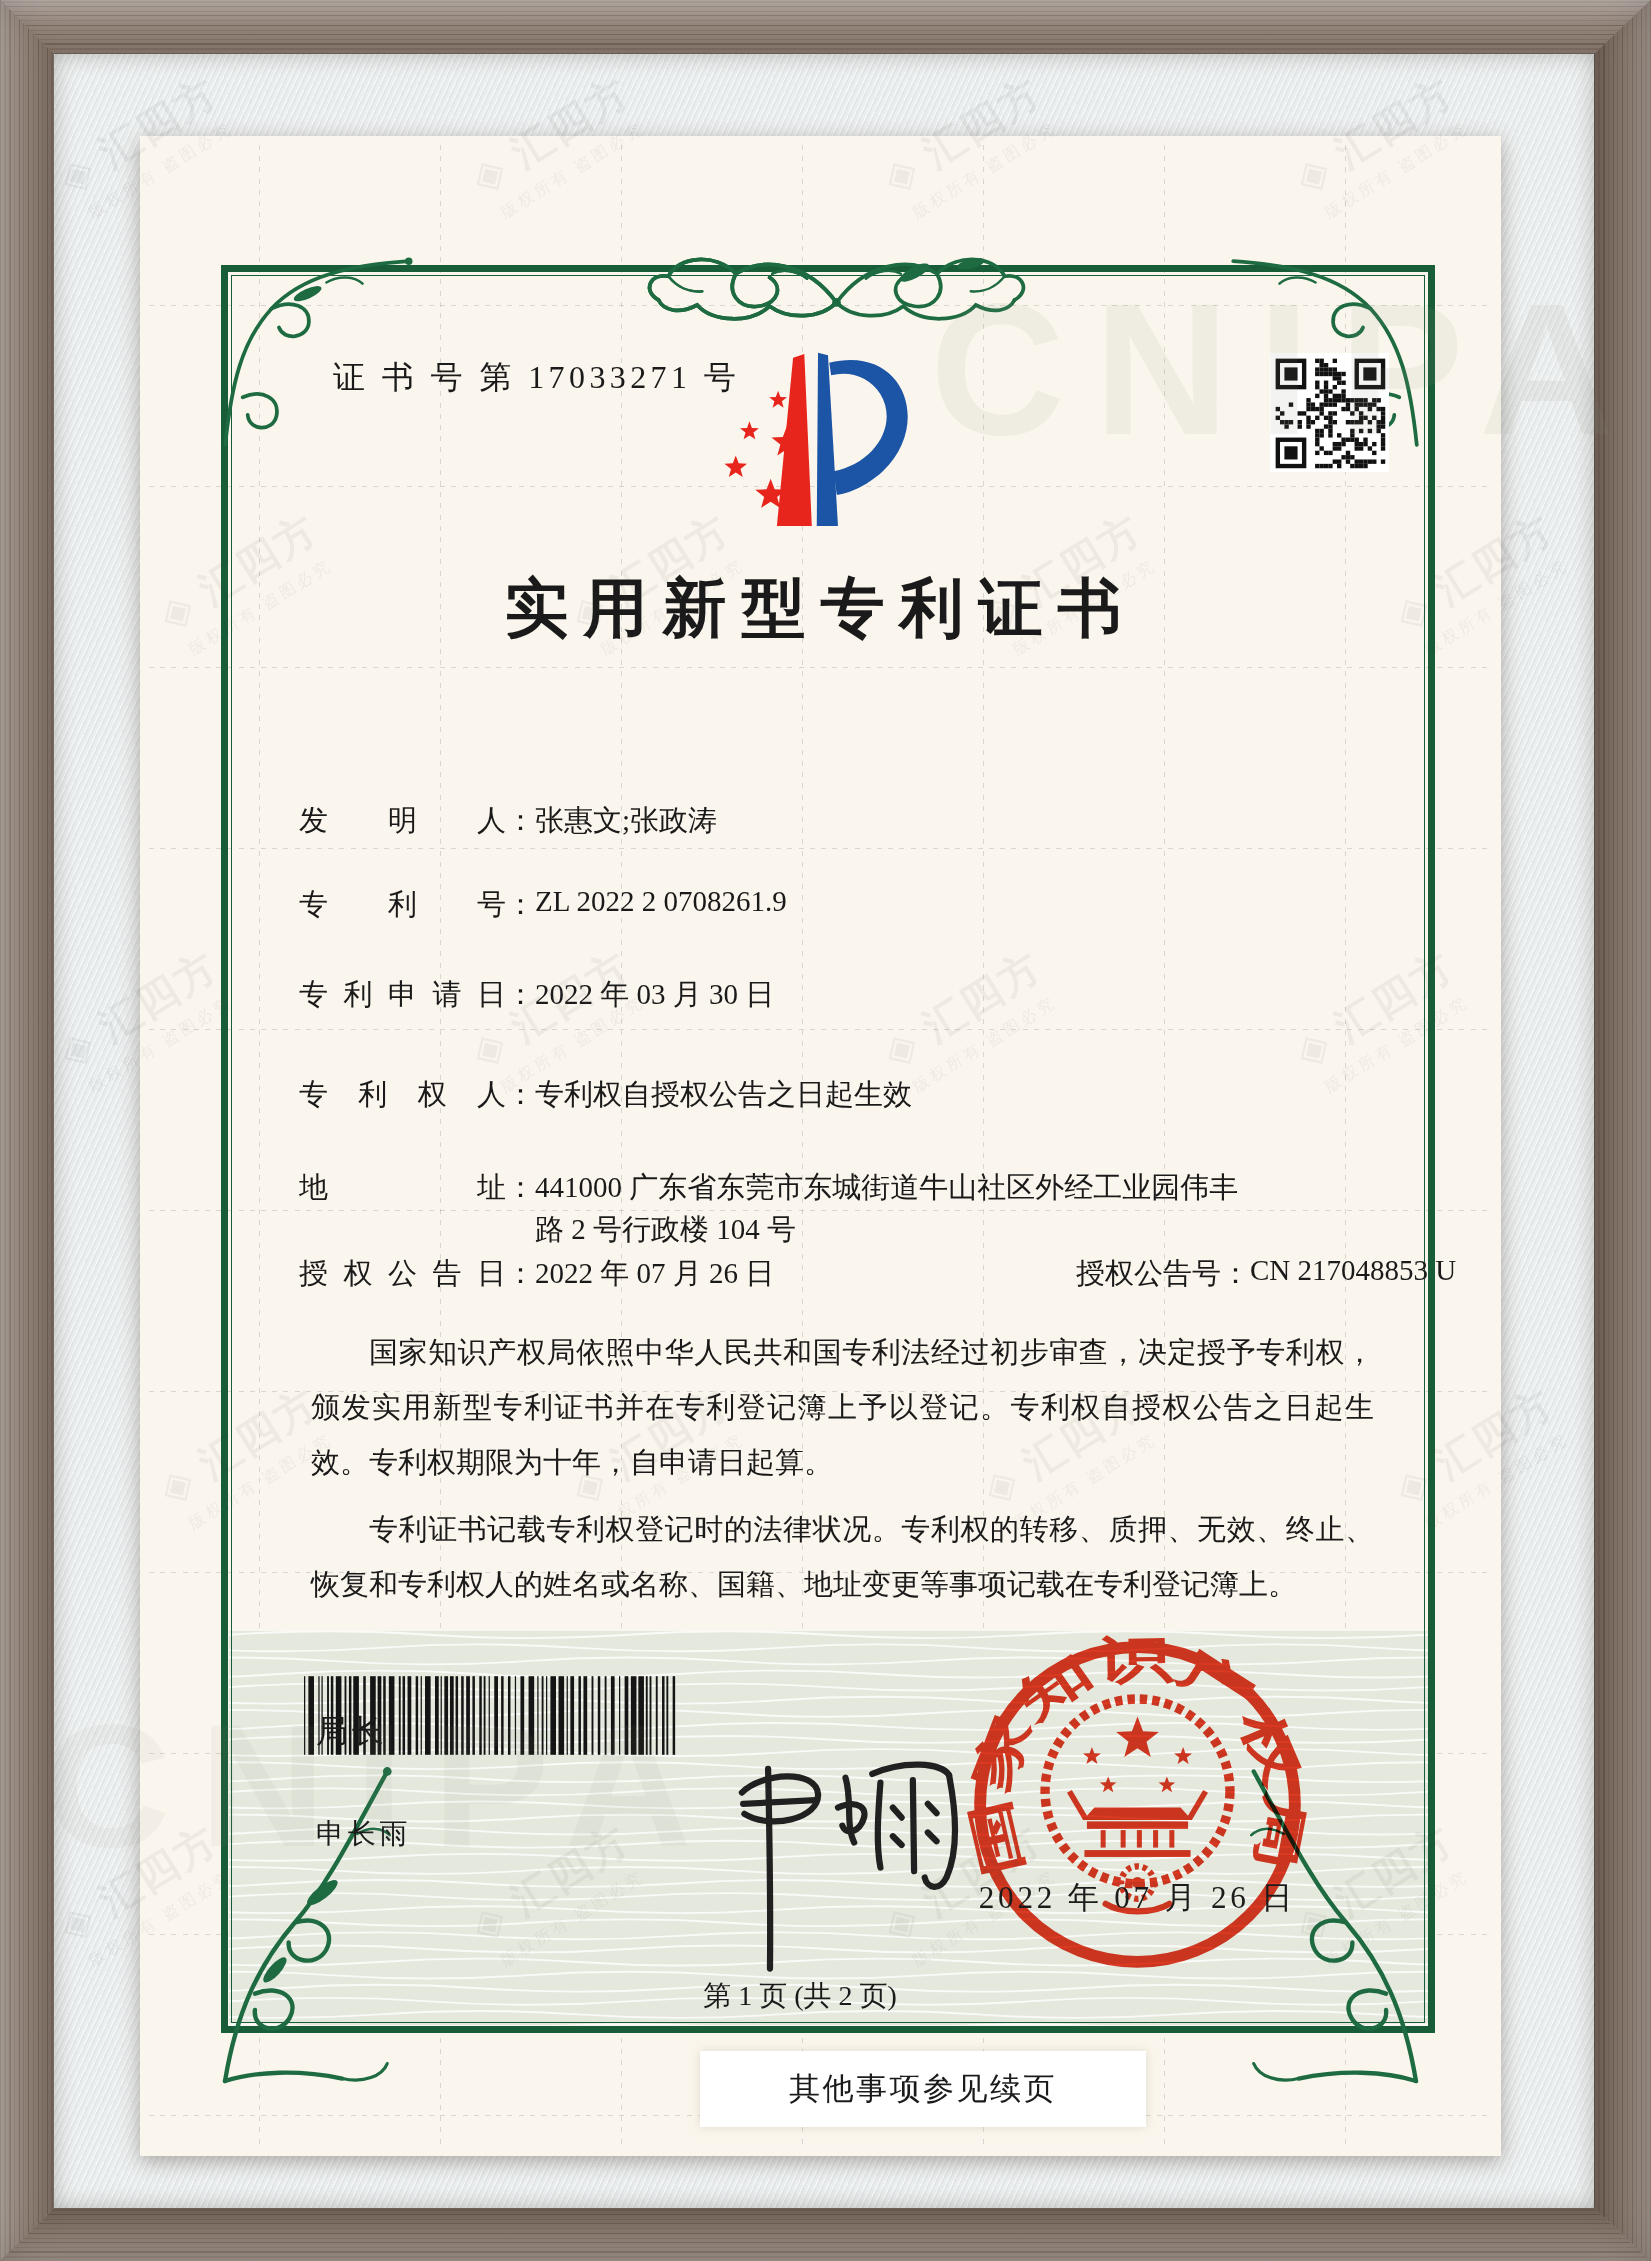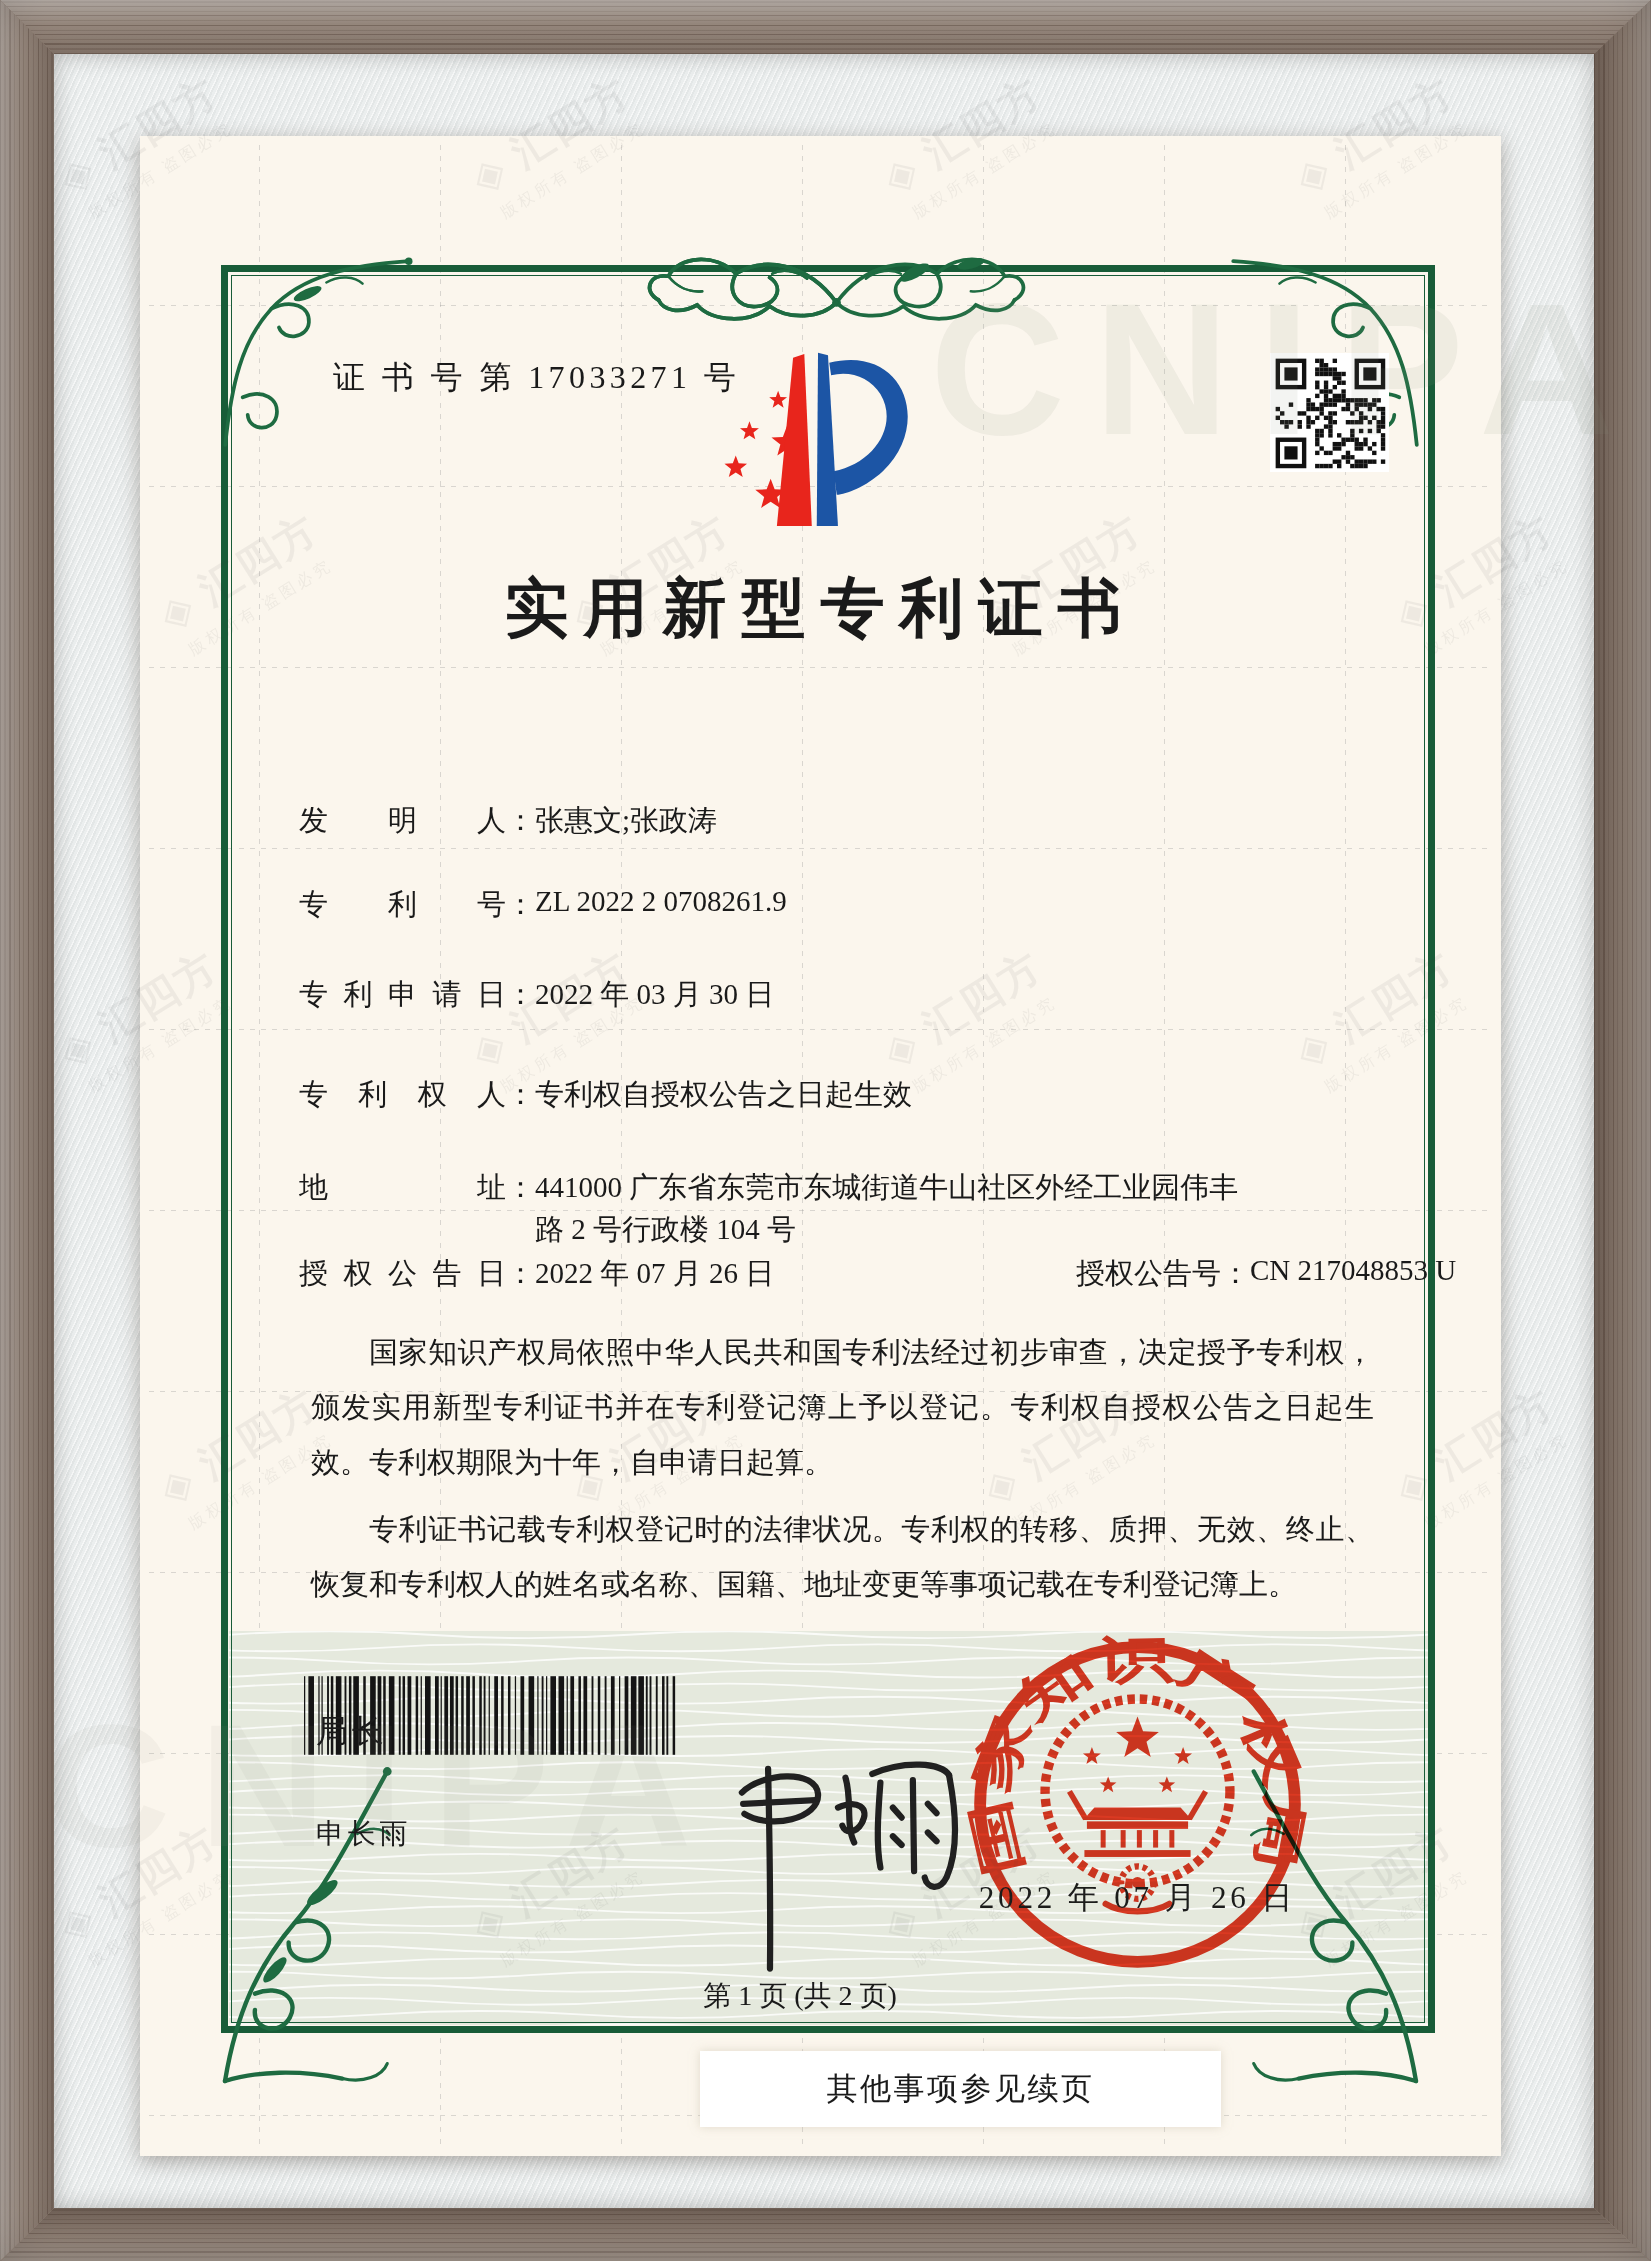--- a/index.html
+++ b/index.html
@@ -63,21 +63,21 @@
   .fcolon{display:inline-block;width:29px;}
   .fval{display:inline-block;vertical-align:top;}
   .addr2{margin-left:236px;line-height:42px;}
   .grant2{position:absolute;left:777px;top:0;}
   .paras{position:absolute;left:159px;top:1177px;width:1087px;font-size:29px;line-height:55px;text-align:justify;}
   .paras p{margin:12px;text-indent:2em;}
 
   .director-label{position:absolute;left:176px;top:1574px;font-size:32px;letter-spacing:3.7px;}
   .director-name{position:absolute;left:176px;top:1679px;font-size:28px;letter-spacing:3.7px;}
   .pageinfo{position:absolute;left:529px;top:1841px;width:262px;text-align:center;font-size:28px;}
-  .notestrip{position:absolute;left:560px;top:1915px;width:521px;height:76px;background:#ffffff;
+  .notestrip{position:absolute;left:560px;top:1915px;width:446px;height:76px;background:#ffffff;
      display:flex;align-items:center;justify-content:center;font-size:31px;letter-spacing:2.5px;
      box-shadow:0 0 8.7px rgba(200,190,170,.5);}
 
   .logo{position:absolute;left:573px;top:213px;}
   .qr{position:absolute;left:1130px;top:217px;width:119px;height:119px;background:#ffffff;}
   .barcode{position:absolute;left:164px;top:1540px;}
   .signature{position:absolute;left:542px;top:1584px;}
   .seal{position:absolute;left:827px;top:1498px;mix-blend-mode:multiply;opacity:.95;}
 
   .orn{position:absolute;pointer-events:none;}

